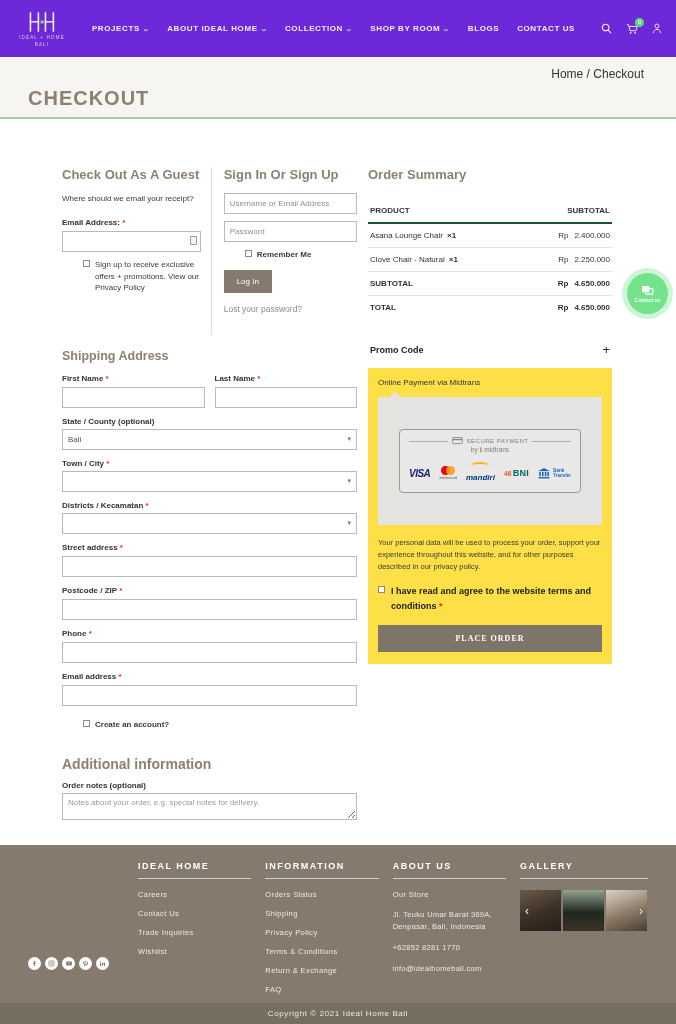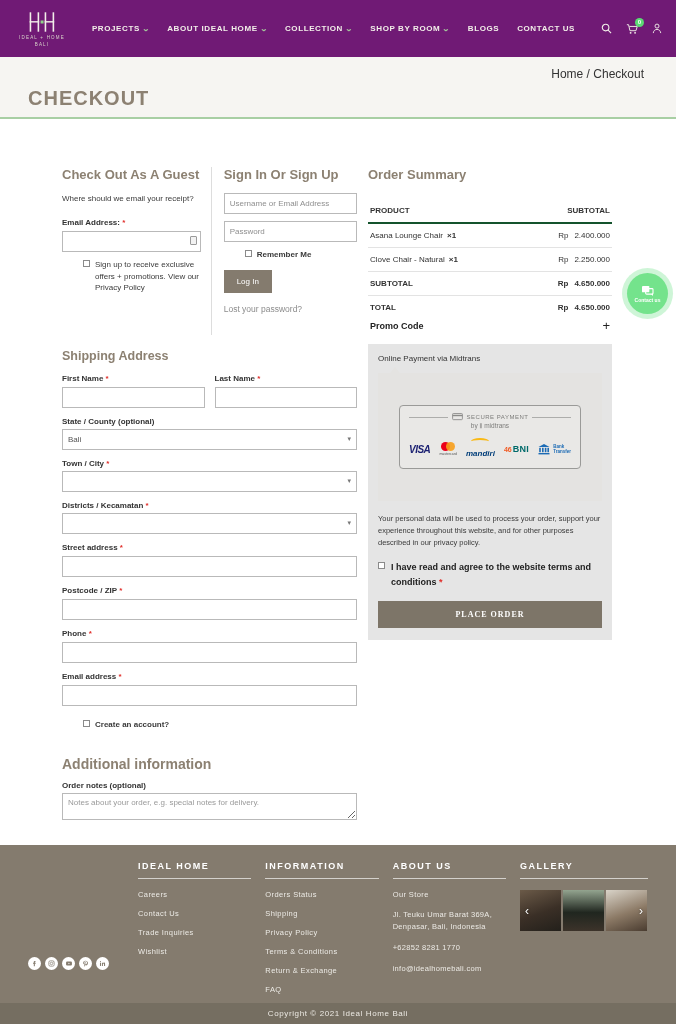--- a/index.html
+++ b/index.html
@@ -1,20 +1,20 @@
 <!DOCTYPE html>
 <html><head>
 <meta charset="utf-8">
 <style>
   * { margin:0; padding:0; box-sizing:border-box; }
   html,body { width:676px; }
   body { font-family:"Liberation Sans", sans-serif; background:#fff; color:#333; }
 
   
-  .hdr { height:57px; background:#701a75; display:flex; align-items:center; padding:0 14px 0 16px; }
+  .hdr { height:57px; background:#6d28d9; display:flex; align-items:center; padding:0 14px 0 16px; }
   .logo { width:52px; display:flex; flex-direction:column; align-items:center; gap:2px; cursor:pointer; }
   .logo-txt { color:#d9d4cb; font-size:4.5px; letter-spacing:1.2px; white-space:nowrap; }
   .nav { display:flex; align-items:center; flex:1; justify-content:space-evenly; margin-left:6px; }
   .nav-item { color:#f2efe9; font-size:8px; font-weight:bold; letter-spacing:.6px; display:flex; align-items:center; gap:3px; cursor:pointer; white-space:nowrap; }
   .chev { color:#a4c79c; font-size:7px; transform:scaleX(1.4); }
   .hdr-icons { display:flex; align-items:center; gap:14px; margin-left:8px; }
   .hicon { position:relative; cursor:pointer; display:flex; }
   .badge { position:absolute; top:-5px; right:-6px; background:#5bd974; color:#fff; font-size:6px; font-weight:bold; width:9px; height:9px; border-radius:50%; display:flex; align-items:center; justify-content:center; }
 
   
@@ -57,25 +57,25 @@
   textarea.notes { width:100%; height:27px; border:1px solid #b9b9b9; font-size:8px; color:#333; padding:4px 5px; font-family:"Liberation Sans",sans-serif; resize:both; outline:none; }
   textarea.notes::placeholder { color:#9a9a9a; }
 
   
   .os-table { margin-top:16px; font-size:8px; }
   .os-row { display:flex; justify-content:space-between; align-items:center; padding:7px 2px; border-bottom:1px solid #e3e3e3; }
   .os-head { border-bottom:2px solid #14532d; font-weight:bold; }
   .os-bold { font-weight:bold; }
   .qty { font-weight:bold; margin-left:4px; }
   .price .cur { margin-right:6px; }
-  .promo-row { display:flex; justify-content:space-between; align-items:center; padding:0 2px; }
+  .promo-row { display:flex; justify-content:space-between; align-items:center; margin-top:24px; padding:0 2px; }
   .promo-row .pl { font-size:9px; font-weight:bold; color:#222; }
   .promo-row .plus { font-size:13px; color:#222; cursor:pointer; line-height:1; }
 
-  .pay-panel { margin-top:12px; background:#e5e5e5; padding:10px 10px 12px 10px; }
+  .pay-panel { margin-top:12px; background:#fde047; padding:10px 10px 12px 10px; }
   .pay-label { font-size:8px; color:#333; }
   .tail { width:0; height:0; border-left:5px solid transparent; border-right:5px solid transparent; border-bottom:6px solid #e4e3e1; margin:4px 0 0 12px; }
   .pay-box { background:#e4e3e1; height:128px; display:flex; align-items:center; justify-content:center; }
   .mid-card { border:1px solid #9a9a98; border-radius:4px; background:#e9e8e6; padding:7px 9px 8px 9px; width:182px; }
   .secure { text-align:center; color:#7d7d7b; }
   .secure .s1 { font-size:6px; letter-spacing:.5px; display:flex; align-items:center; justify-content:center; gap:4px; }
   .secure .s1:before,.secure .s1:after { content:""; flex:1; height:1px; background:#adadab; }
   .secure .s2 { font-size:6.5px; margin-top:1px; }
   .logos { display:flex; align-items:center; justify-content:space-between; margin-top:8px; }
   .visa { color:#1a1f71; font-weight:bold; font-style:italic; font-size:10px; letter-spacing:-.5px; }

